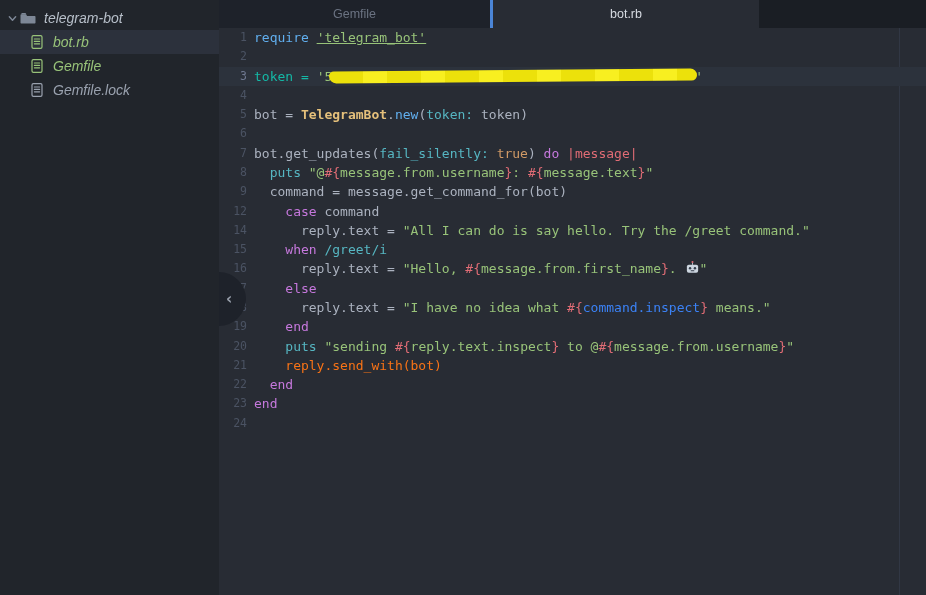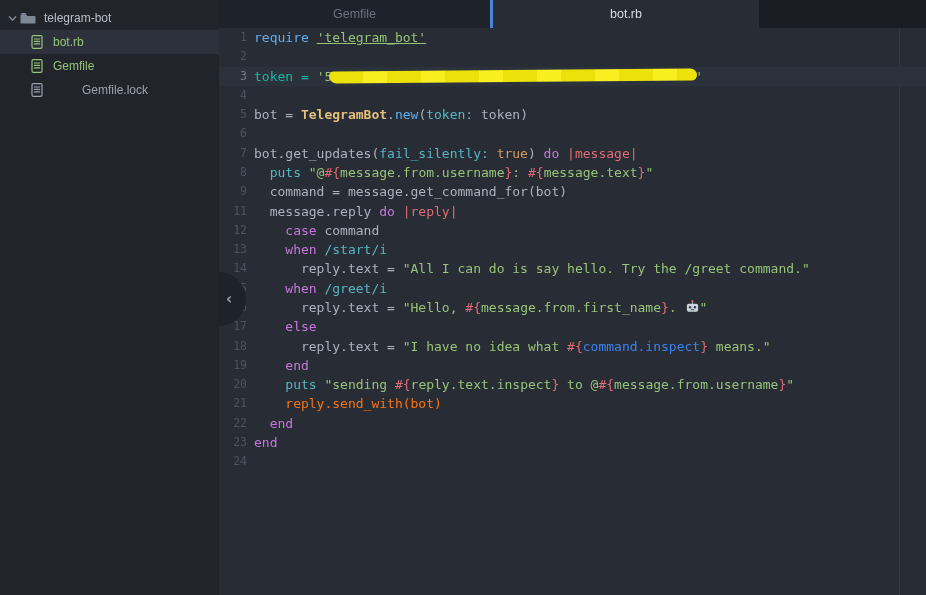--- a/index.html
+++ b/index.html
@@ -6,21 +6,21 @@
   .app{position:relative;width:926px;height:595px;background:#282c34;overflow:hidden;
        font-family:"Liberation Sans",sans-serif;-webkit-font-smoothing:antialiased;}
 
   
   .sidebar{position:absolute;left:0;top:0;width:219px;height:100%;background:#21252b;z-index:2;}
   .sb-header{height:27px;line-height:27px;text-align:center;color:#9aa1ad;
              font-size:13px;font-weight:bold;}
   .tree{padding-top:6px;}
   .tree-row{height:24px;display:flex;align-items:center;cursor:default;}
   .tree-row.selected{background:#2c313c;}
-  .tree-row .label{font-size:12px;}
+  .tree-row .label{font-size:14px;font-style:italic;}
   .folder-row{padding-left:5px;}
   .file-row{padding-left:29px;}
   .chev{width:15px;flex:none;display:flex;align-items:center;justify-content:center;}
   .ticon{width:16px;height:16px;margin-right:8px;flex:none;}
 
   
   .tabbar{position:absolute;left:219px;top:0;right:0;height:28px;background:#1a1e24;display:flex;}
   .tab{height:28px;line-height:28px;text-align:center;font-size:12.5px;cursor:default;}
   .tab.inactive{width:271px;background:#1e222a;color:#6b7382;}
   .tab.active{width:266px;background:#282c34;color:#d7dbe2;}
@@ -83,21 +83,21 @@
               <rect x="3" y="1.6" width="10" height="12.8" rx="1.4" fill="none" stroke="#98c379" stroke-width="1.2"></rect>
               <path d="M5.4 5h5.2M5.4 7.4h5.2M5.4 9.8h5.2" stroke="#98c379" stroke-width="1.2" stroke-linecap="round"></path>
             </svg></span>
           <span class="label" style="color: rgb(152, 195, 121);">Gemfile</span>
         </div>
         <div class="tree-row file-row">
           <span class="ticon"><svg viewBox="0 0 16 16" width="16" height="16">
               <rect x="3" y="1.6" width="10" height="12.8" rx="1.4" fill="none" stroke="#9aa2af" stroke-width="1.2"></rect>
               <path d="M5.4 5h5.2M5.4 7.4h5.2M5.4 9.8h5.2" stroke="#9aa2af" stroke-width="1.2" stroke-linecap="round"></path>
             </svg></span>
-          <span class="label" style="color: rgb(154, 162, 175); margin-left: 29px;">Gemfile.lock</span>
+          <span class="label" style="color: rgb(154, 162, 175);">Gemfile.lock</span>
         </div>
       </div>
   </div>
 
   <div class="tabbar">
       <div class="tab inactive">Gemfile</div>
       <div class="tab-divider"></div>
       <div class="tab active">bot.rb</div>
     </div>
 
@@ -134,30 +134,22 @@
         </div>
         <div class="line">
           <div class="ln">8</div>
           <div class="codeln"><span style="color: rgb(171, 178, 191);">  </span><span style="color: rgb(86, 182, 194);">puts</span><span style="color: rgb(171, 178, 191);"> </span><span style="color: rgb(152, 195, 121);">"@</span><span style="color: rgb(224, 108, 117);">#{</span><span style="color: rgb(152, 195, 121);">message.from.username</span><span style="color: rgb(224, 108, 117);">}</span><span style="color: rgb(152, 195, 121);">: </span><span style="color: rgb(224, 108, 117);">#{</span><span style="color: rgb(152, 195, 121);">message.text</span><span style="color: rgb(224, 108, 117);">}</span><span style="color: rgb(152, 195, 121);">"</span></div>
         </div>
         <div class="line">
           <div class="ln">9</div>
           <div class="codeln"><span style="color: rgb(171, 178, 191);">  command = message.get_command_for(bot)</span></div>
         </div>
         <div class="line">
-          <div class="ln">11</div>
-          <div class="codeln"><span style="color: rgb(171, 178, 191);">  message.reply </span><span style="color: rgb(198, 120, 221);">do</span><span style="color: rgb(171, 178, 191);"> </span><span style="color: rgb(224, 108, 117);">|reply|</span></div>
-        </div>
-        <div class="line">
           <div class="ln">12</div>
           <div class="codeln"><span style="color: rgb(171, 178, 191);">    </span><span style="color: rgb(198, 120, 221);">case</span><span style="color: rgb(171, 178, 191);"> command</span></div>
-        </div>
-        <div class="line">
-          <div class="ln">13</div>
-          <div class="codeln"><span style="color: rgb(171, 178, 191);">    </span><span style="color: rgb(198, 120, 221);">when</span><span style="color: rgb(171, 178, 191);"> </span><span style="color: rgb(86, 182, 194);">/start/i</span></div>
         </div>
         <div class="line">
           <div class="ln">14</div>
           <div class="codeln"><span style="color: rgb(171, 178, 191);">      reply.text = </span><span style="color: rgb(152, 195, 121);">"All I can do is say hello. Try the /greet command."</span></div>
         </div>
         <div class="line">
           <div class="ln">15</div>
           <div class="codeln"><span style="color: rgb(171, 178, 191);">    </span><span style="color: rgb(198, 120, 221);">when</span><span style="color: rgb(171, 178, 191);"> </span><span style="color: rgb(86, 182, 194);">/greet/i</span></div>
         </div>
         <div class="line">

